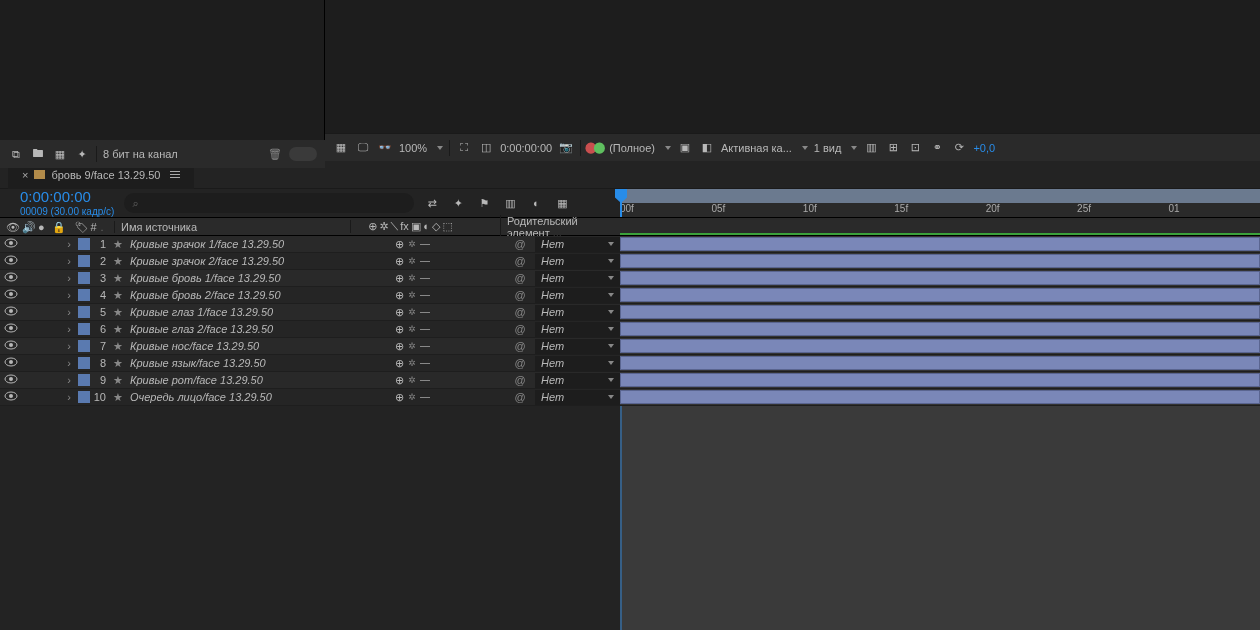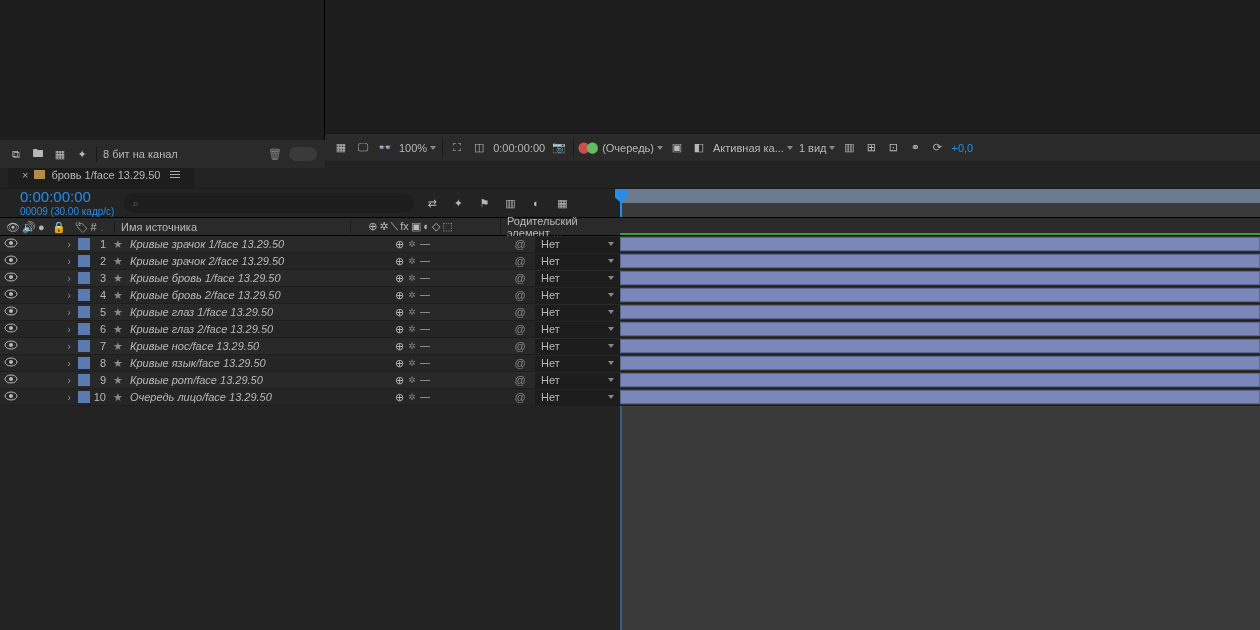--- a/index.html
+++ b/index.html
@@ -6,21 +6,21 @@
 body { background:#232323; width:1260px; height:630px; overflow:hidden; }
 .preview-area { display:flex; height:161px; }
 .preview-left { width:325px; background:#1d1d1d; border-right:1px solid #000; }
 .preview-right { flex:1; background:#1d1d1d; display:flex; flex-direction:column; }
 .preview-right-top { flex:1; }
 .preview-toolbar { height:28px; background:#2a2a2a; border-top:1px solid #1a1a1a; display:flex; align-items:center; gap:6px; padding:0 8px; }
 .project-toolbar { height:28px; position:absolute; top:140px; left:0; width:325px; background:#2a2a2a; display:flex; align-items:center; gap:6px; padding:0 8px; }
 .tb-ico { width:16px; height:16px; display:inline-flex; align-items:center; justify-content:center; cursor:pointer; color:#b8b8b8; }
 .tb-txt { font-size:11px; }
 .tb-sep { width:1px; height:16px; background:#1a1a1a; }
-.dd { display:flex; align-items:center; gap:3px; cursor:pointer; }
+.dd { display:flex; align-items:center; gap:10px; cursor:pointer; }
 .dd-arrow { border-top:4px solid #888; border-left:3px solid transparent; border-right:3px solid transparent; }
 .blue { color:#288ce8; }
 .pill { width:28px; height:14px; background:#3a3a3a; border-radius:7px; }
 .trash { color:#888; }
 .tabs-row { display:flex; align-items:center; height:28px; background:#232323; padding-left:8px; gap:0; border-bottom:1px solid #1a1a1a; }
 .tab { display:flex; align-items:center; gap:6px; padding:0 14px; height:28px; cursor:pointer; }
 .tab.active { background:#1d1d1d; }
 .tab-ico { width:11px; height:9px; background:#b28b4a; display:inline-block; }
 .tab-close { color:#aaa; }
 .tab-burger { display:inline-flex; flex-direction:column; gap:2px; margin-left:4px;}
@@ -51,21 +51,21 @@
 .lr-color { width:12px; height:12px; background:#5a7ab0; margin:0 2px; }
 .lr-num { width:18px; text-align:right; padding-right:4px; }
 .lr-star { width:16px; text-align:center; color:#888;}
 .lr-name { flex:1; padding-left:4px; white-space:nowrap; overflow:hidden;font-style:italic; }
 .lr-sw { width:120px; display:flex; gap:4px; padding-left:10px; align-items:center;}
 .lr-sw .pers{ font-size:11px;}
 .lr-sw .sun { font-size:9px; color:#888;}
 .lr-sw .slash{ width:10px; height:1px; background:#888; display:inline-block;}
 .lr-spiral{ width:30px; text-align:center; color:#888; cursor:pointer;}
 .lr-parent{ width:85px; }
-.parent-dd { background:#1d1d1d; height:15px; display:flex; align-items:center; justify-content:space-between; padding:0 6px; cursor:pointer; }
+.parent-dd { background:#1d1d1d; height:15px; display:flex; align-items:center; justify-content:space-between; padding:0 6px; cursor:pointer;font-style:italic; }
 .ruler { height:28px; position:relative; background:#3a3a3a; }
 .ruler-track { position:absolute; top:0; left:0; right:0; height:14px; background:#6b7a8f; }
 .ruler-ticks { position:absolute; top:14px; left:0; right:0; height:14px; background:#2a2a2a; display:flex; }
 .tick-group { flex:1; position:relative; }
 .tick-group span { position:absolute; top:0; font-size:10px; color:#aaa;}
 .playhead { position:absolute; left:0; top:0; width:2px; height:100%; background:#288ce8; pointer-events:none;}
 .playhead-head { position:absolute; left:-5px; top:0; width:12px; height:14px; background:#288ce8; clip-path:polygon(0 0,100% 0,100% 60%,50% 100%,0 60%);}
 .headers-right { height:19px; background:#2a2a2a; border-top:1px solid #000; border-bottom:1px solid #000; position:relative;}
 .green-line{ position:absolute; bottom:0; left:0; right:0; height:2px; background:#3ba23b;}
 .bars-area { position:relative; }
@@ -91,21 +91,21 @@
           <span class="dd-arrow"></span>
         </div>
       <div class="tb-sep"></div>
       <span class="tb-ico">⛶</span>
       <span class="tb-ico">◫</span>
       <span class="blue" style="color:#b8b8b8;">0:00:00:00</span>
       <span class="tb-ico">📷</span>
       <div class="tb-sep"></div>
       <span class="tb-ico" style="color:#c94f4f;">⬤<span style="color:#5fbf5f;margin-left:-4px;">⬤</span></span>
       <div class="dd">
-          <span>(Очередь)</span>
+          <span>(Полное)</span>
           <span class="dd-arrow"></span>
         </div>
       <span class="tb-ico">▣</span>
       <span class="tb-ico">◧</span>
       <div class="dd">
           <span>Активная ка...</span>
           <span class="dd-arrow"></span>
         </div>
       <div class="dd">
           <span>1 вид</span>
@@ -130,21 +130,21 @@
   <span class="tb-txt">8 бит на канал</span>
   <div style="flex:1"></div>
   <span class="tb-ico trash">🗑</span>
   <span class="pill"></span>
 </div>
 
 <div class="tabs-row" id="tabs-row">
     <div class="tab active">
       <span class="tab-close">×</span>
       <span class="tab-ico"></span>
-      <span>бровь 1/face 13.29.50</span>
+      <span>бровь 9/face 13.29.50</span>
       <span class="tab-burger">
         <span></span>
         <span></span>
         <span></span>
       </span>
     </div>
   </div>
 
 <div class="timeline-panel">
   <div class="left-col">
@@ -432,20 +432,43 @@
               <span class="dd-arrow"></span>
             </div>
           </div>
         </div>
       </div>
   </div>
 
   <div class="right-col">
     <div class="ruler">
       <div class="ruler-track"></div>
+      <div class="ruler-ticks" id="ruler-ticks">
+          <div class="tick-group">
+            <span style="left:0">00f</span>
+          </div>
+          <div class="tick-group">
+            <span style="left:0">05f</span>
+          </div>
+          <div class="tick-group">
+            <span style="left:0">10f</span>
+          </div>
+          <div class="tick-group">
+            <span style="left:0">15f</span>
+          </div>
+          <div class="tick-group">
+            <span style="left:0">20f</span>
+          </div>
+          <div class="tick-group">
+            <span style="left:0">25f</span>
+          </div>
+          <div class="tick-group">
+            <span style="left:0">01</span>
+          </div>
+        </div>
       <div class="playhead">
           <div class="playhead-head"></div>
         </div>
     </div>
     <div class="headers-right">
         <div class="green-line"></div>
       </div>
     <div class="bars-area" id="bars-area">
       <div class="ruler-playhead-line"></div>
     <div class="bar-row">

